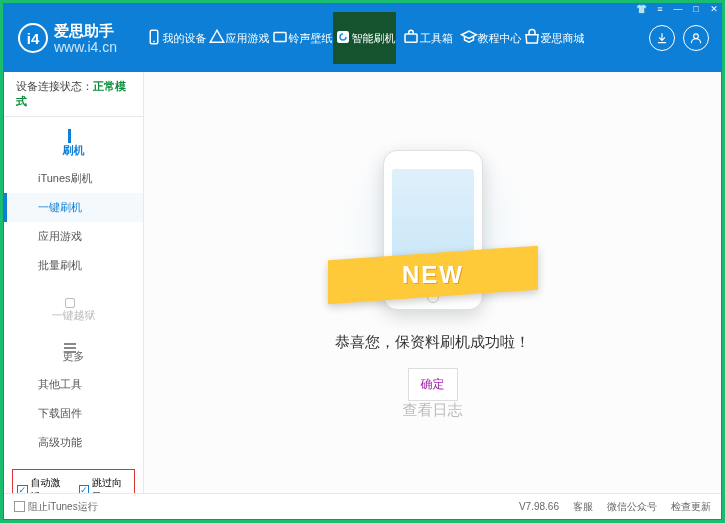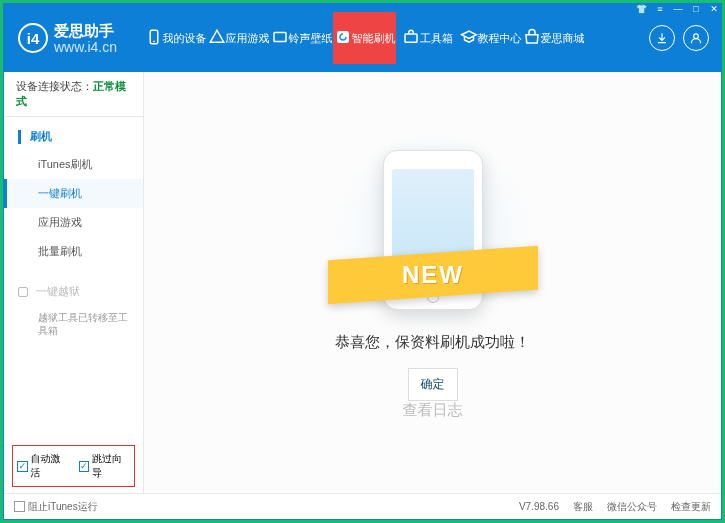--- a/index.html
+++ b/index.html
@@ -5,52 +5,52 @@
 *{margin:0;padding:0;box-sizing:border-box;font-family:"Microsoft YaHei","微软雅黑",sans-serif;}
 body{background:#1abc70;padding:3px;}
 .app{width:719px;height:517px;background:#fff;display:flex;flex-direction:column;border:1px solid #0d7fd6;}
 .titlebar{height:68px;background:#0d7fd6;display:flex;align-items:center;color:#fff;}
 .logo-area{display:flex;align-items:center;padding:0 14px;width:140px;}
 .logo-circle{width:30px;height:30px;border:2px solid #fff;border-radius:50%;display:flex;align-items:center;justify-content:center;font-weight:bold;font-size:15px;margin-right:6px;}
 .logo-text{font-size:15px;font-weight:bold;}
 .logo-url{font-size:14px;opacity:.8;margin-top:-2px;}
 .nav{display:flex;flex:1;}
 .nav-item{width:63px;height:52px;display:flex;flex-direction:row;align-items:center;justify-content:center;cursor:pointer;font-size:11px;}
-.nav-item.active{background:#ef4444;}
+.nav-item.active{background:#14532d;}
 .nav-icon{width:18px;height:18px;margin-bottom:3px;}
 .win-controls{position:absolute;right:3px;top:3px;display:flex;gap:2px;}
 .win-btn{width:16px;height:12px;display:flex;align-items:center;justify-content:center;color:#fff;font-size:9px;cursor:pointer;}
 .right-icons{display:flex;gap:8px;padding-right:12px;align-items:center;}
 .circ-btn{width:26px;height:26px;border:1.5px solid #fff;border-radius:50%;display:flex;align-items:center;justify-content:center;}
 .body{flex:1;display:flex;overflow:hidden;}
 .sidebar{width:140px;border-right:1px solid #e8e8e8;display:flex;flex-direction:column;font-size:11px;background:#fff;}
 .status-row{padding:7px 12px;border-bottom:1px solid #e8e8e8;color:#444;}
 .status-val{color:#0b8f3a;font-weight:bold;}
 .side-group{padding:6px 0;}
-.side-head{display:flex;align-items:center;padding:6px 14px;color:#666;cursor:pointer;}
+.side-head{display:flex;align-items:center;padding:6px 14px;color:#666;cursor:pointer;flex-direction:column;}
 .side-head.blue{color:#0d7fd6;font-weight:bold;}
 .side-head.gray{color:#bbb;}
 .bar-icon{width:3px;height:14px;background:#0d7fd6;margin-right:9px;}
 .side-sub{padding:7px 10px 7px 34px;color:#555;cursor:pointer;}
 .side-sub.active{color:#0d7fd6;border-left:3px solid #0d7fd6;padding-left:31px;background:#f4f9fe;}
 .side-note{padding:6px 10px 6px 34px;color:#999;font-size:10px;line-height:1.3;}
 .checkrow{border:1.5px solid #d33;margin:6px 8px;padding:6px 4px;display:flex;gap:10px;font-size:10px;}
 .chk{display:flex;align-items:center;gap:3px;}
 .chk-box{width:11px;height:11px;border:1px solid #0d7fd6;display:flex;align-items:center;justify-content:center;color:#0d7fd6;font-size:9px;}
 .main{flex:1;background:#fcfcfc;display:flex;flex-direction:column;align-items:center;justify-content:center;position:relative;}
 .phone-ill{width:140px;height:170px;position:relative;margin-bottom:18px;}
 .halo{position:absolute;width:200px;height:200px;border-radius:50%;background:radial-gradient(circle,#e8f3fb 0%,#fcfcfc 70%);left:-30px;top:-15px;}
 .phone{position:absolute;width:100px;height:160px;left:20px;top:5px;background:#fff;border-radius:14px;box-shadow:0 6px 18px rgba(0,0,0,.15);border:1px solid #e0e0e0;}
 .phone-screen{position:absolute;left:8px;right:8px;top:18px;bottom:22px;background:linear-gradient(#dff0fb,#c5e5f7);border-radius:3px;}
 .phone-home{position:absolute;bottom:6px;left:50%;width:12px;height:12px;border:1px solid #ccc;border-radius:50%;transform:translateX(-50%);}
 .new-banner{position:absolute;left:-35px;bottom:18px;width:210px;height:44px;background:#ffca3a;transform:skewY(-4deg);display:flex;align-items:center;justify-content:center;box-shadow:0 3px 8px rgba(0,0,0,.2);}
 .new-banner::before,.new-banner::after{content:'';position:absolute;width:0;height:0;}
 .new-text{color:#fff;font-weight:900;font-size:24px;letter-spacing:2px;text-shadow:1px 1px 0 #e0a020;transform:skewY(4deg);}
 .success-msg{font-size:15px;color:#333;margin-bottom:16px;}
-.ok-btn{padding:7px 12px;border:1px solid #ddd;background:#fff;color:#0c4a6e;font-size:12px;cursor:pointer;}
+.ok-btn{padding:7px 12px;border:1px solid #ddd;background:#fff;color:#a21caf;font-size:12px;cursor:pointer;}
 .log-link{font-size:15px;color:#bbb;cursor:pointer;}
 .footer{height:26px;border-top:1px solid #e8e8e8;display:flex;align-items:center;font-size:10px;color:#666;padding:0 10px;justify-content:space-between;}
 .f-left{display:flex;align-items:center;gap:4px;}
 .f-chk{width:11px;height:11px;border:1px solid #999;}
 .f-right{display:flex;gap:14px;align-items:center;}
 .lock-icon{width:10px;height:10px;border:1px solid #bbb;border-radius:2px;margin-right:8px;display:inline-block;}
 .menu-icon{width:12px;height:2px;background:#888;margin-right:8px;position:relative;}
 .menu-icon::before,.menu-icon::after{content:'';position:absolute;width:12px;height:2px;background:#888;}
 .menu-icon::before{top:-4px;}.menu-icon::after{top:4px;}
 </style>
@@ -150,21 +150,29 @@
         <div class="side-sub">iTunes刷机</div>
         <div class="side-sub active">一键刷机</div>
         <div class="side-sub">应用游戏</div>
         <div class="side-sub">批量刷机</div>
       </div>
       <div class="side-group">
         <div class="side-head gray">
             <span class="lock-icon"></span>
             <span>一键越狱</span>
           </div>
-        <div class="side-note">越狱工具已转移至工具箱</div>
+      </div>
+      <div class="side-group">
+        <div class="side-head">
+            <span class="menu-icon"></span>
+            <span>更多</span>
+          </div>
+        <div class="side-sub">其他工具</div>
+        <div class="side-sub">下载固件</div>
+        <div class="side-sub">高级功能</div>
       </div>
       <div style="flex:1"></div>
       <div class="checkrow">
         <label class="chk">
             <span class="chk-box">✓</span>
             <span>自动激活</span>
           </label>
         <label class="chk">
             <span class="chk-box">✓</span>
             <span>跳过向导</span>

